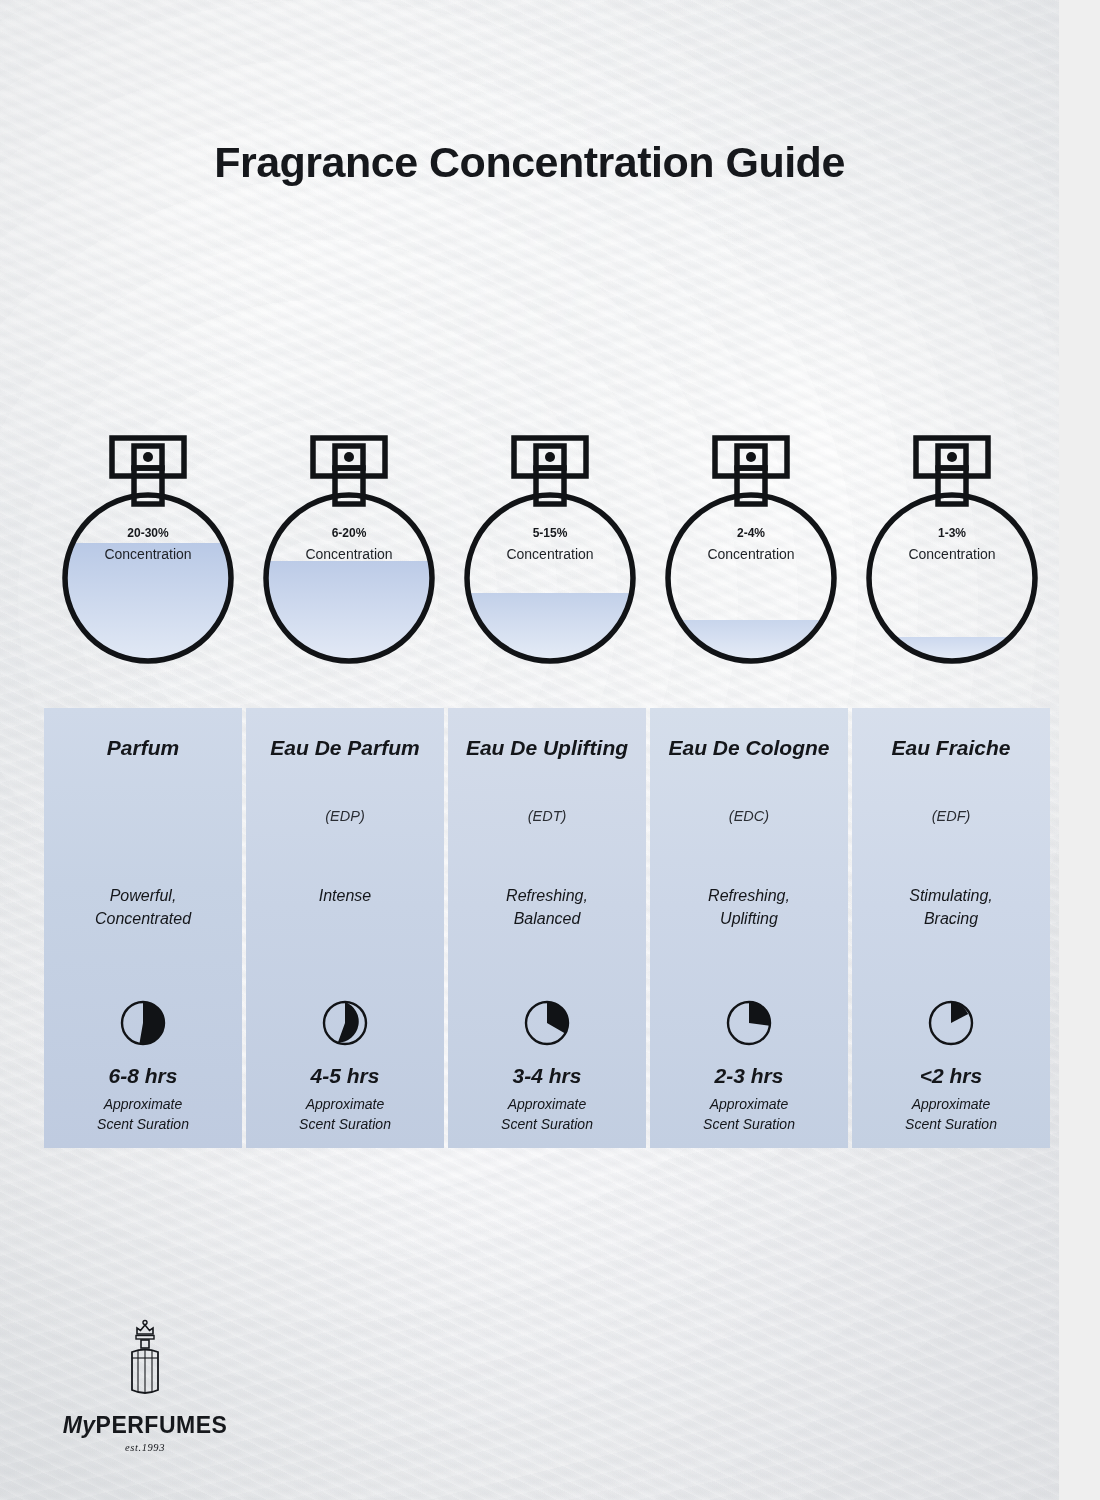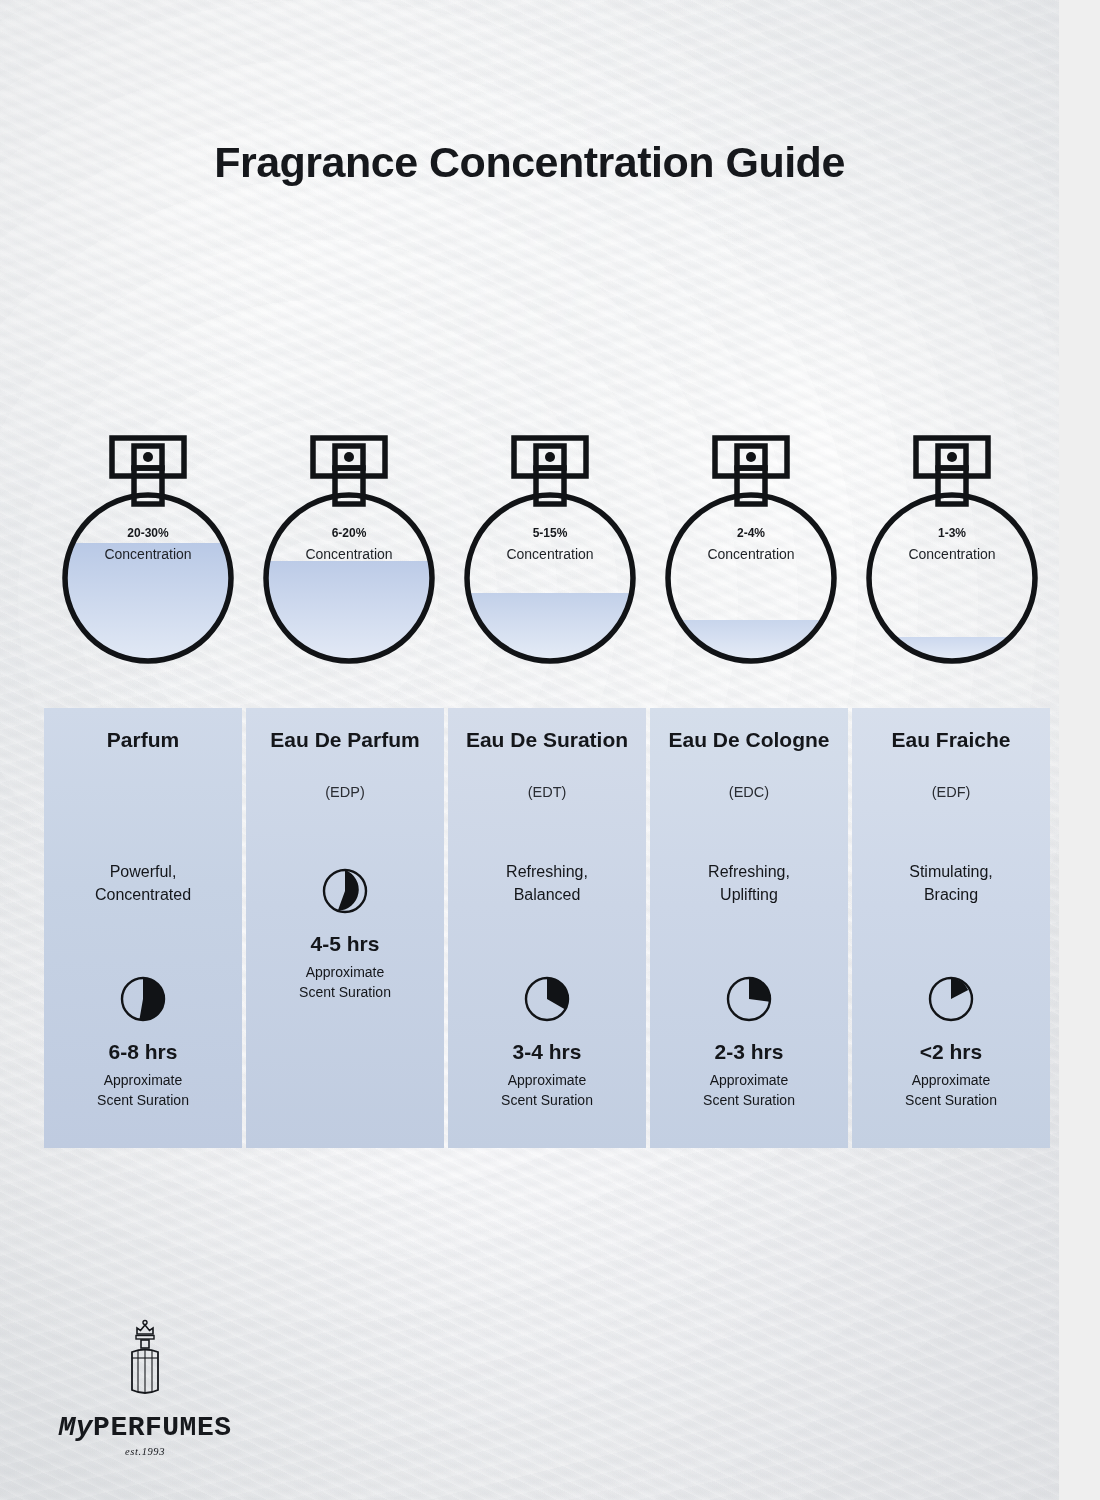--- a/index.html
+++ b/index.html
@@ -110,39 +110,40 @@
     width: 1012px;
     display: flex;
     gap: 4px;
   }
   .card {
     width: 198px;
     height: 440px;
     background: linear-gradient(180deg, #cfd9e9 0%, #c6d2e4 40%, #bfcbe0 100%);
     position: relative;
     box-sizing: border-box;
-    padding: 18px 14px 0 14px;
+    padding: 26px 14px 0 14px;
     text-align: center;
     color: #14161a;
+    font-style: italic;
   }
   .card:nth-child(2) { background: linear-gradient(180deg, #d2dbea 0%, #c8d3e5 45%, #c0cce0 100%); }
   .card:nth-child(3) { background: linear-gradient(180deg, #d4dcea 0%, #cbd5e6 45%, #c2cee1 100%); }
   .card:nth-child(4) { background: linear-gradient(180deg, #d5deeb 0%, #ccd6e7 45%, #c3cfe2 100%); }
   .card:nth-child(5) { background: linear-gradient(180deg, #d7dfec 0%, #cdd7e8 45%, #c4d0e2 100%); }
 
   .card-title {
     font-size: 21px;
     font-weight: bold;
     line-height: 1.32;
     min-height: 58px;
   }
   .card-abbr {
     font-size: 14.5px;
     color: #2a2d33;
-    margin-top: 0;
+    margin-top: 16px;
     min-height: 20px;
   }
   .card-desc {
     font-size: 16px;
     line-height: 1.45;
     margin-top: 56px;
     min-height: 52px;
     color: #14161a;
   }
   .clock-wrap {
@@ -170,23 +171,23 @@
     width: 230px;
     text-align: center;
     color: #16181c;
   }
   .logo-mark {
     display: flex;
     justify-content: center;
   }
   .logo-name {
     margin-top: 8px;
-    font-size: 28px;
+    font-size: 23px;
     letter-spacing: 0.5px;
-    font-family: Liberation Mono, monospace;
+    font-family: Liberation Sans, sans-serif;
     font-weight: bold;
   }
   .logo-name .my {
     font-style: italic;
   }
   .logo-est {
     font-size: 10.5px;
     font-family: "Liberation Serif", serif;
     font-style: italic;
     letter-spacing: 0.6px;
@@ -356,35 +357,39 @@
         <div class="card-hours">6-8 hrs</div>
         <div class="card-hours-sub">
           <span>Approximate</span><br>
           <span>Scent Suration</span>
         </div>
       </div>
 
       <div class="card">
         <div class="card-title">Eau De Parfum</div>
         <div class="card-abbr">(EDP)</div>
+        <div class="card-desc">
+          <span>Intense</span><br>
+          <span></span>
+        </div>
         <div class="clock-wrap">
           <svg width="50" height="50" viewBox="0 0 50 50">
             <circle cx="25" cy="25" r="21" fill="none" stroke="#111316" stroke-width="2.4"></circle>
             <path d="M25 25 L25 4 A21 21 0 0 1 17.8 44.7 Z" fill="#111316"></path>
           </svg>
         </div>
         <div class="card-hours">4-5 hrs</div>
         <div class="card-hours-sub">
           <span>Approximate</span><br>
           <span>Scent Suration</span>
         </div>
       </div>
 
       <div class="card">
-        <div class="card-title">Eau De Suration</div>
+        <div class="card-title">Eau De Uplifting</div>
         <div class="card-abbr">(EDT)</div>
         <div class="card-desc">
           <span>Refreshing,</span><br>
           <span>Balanced</span>
         </div>
         <div class="clock-wrap">
           <svg width="50" height="50" viewBox="0 0 50 50">
             <circle cx="25" cy="25" r="21" fill="none" stroke="#111316" stroke-width="2.4"></circle>
             <path d="M25 25 L25 4 A21 21 0 0 1 43.2 35.5 Z" fill="#111316"></path>
           </svg>

